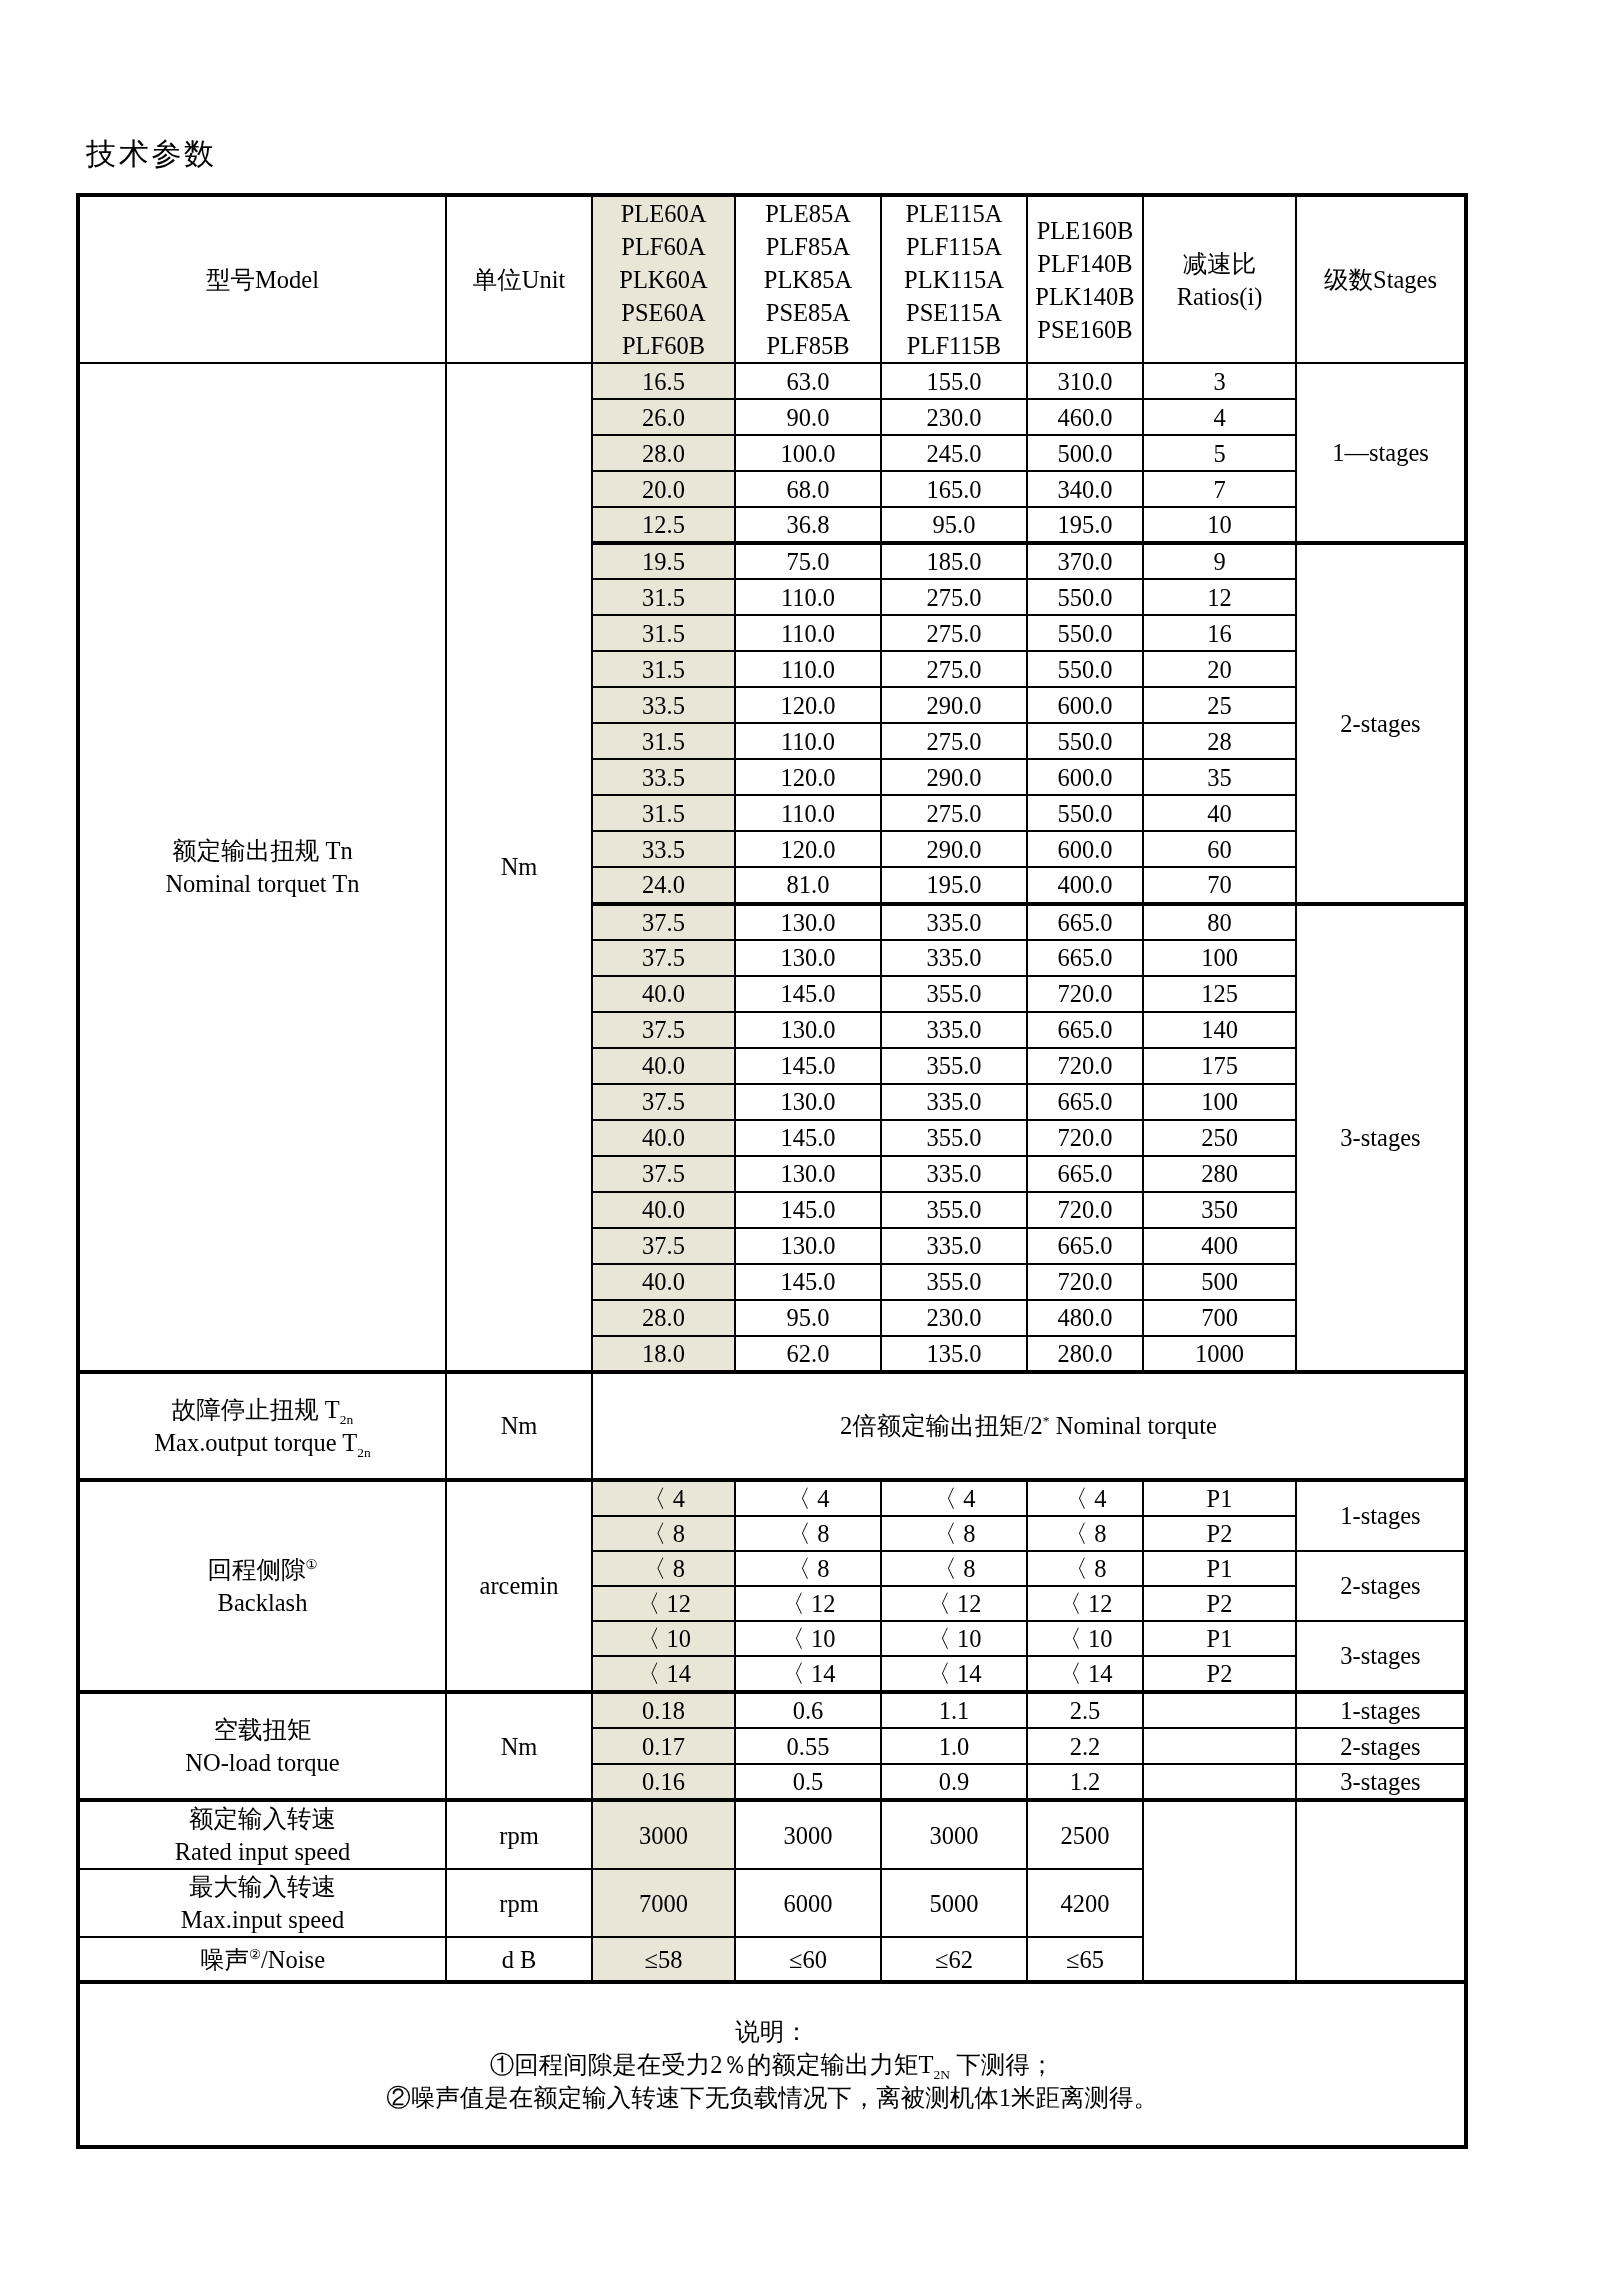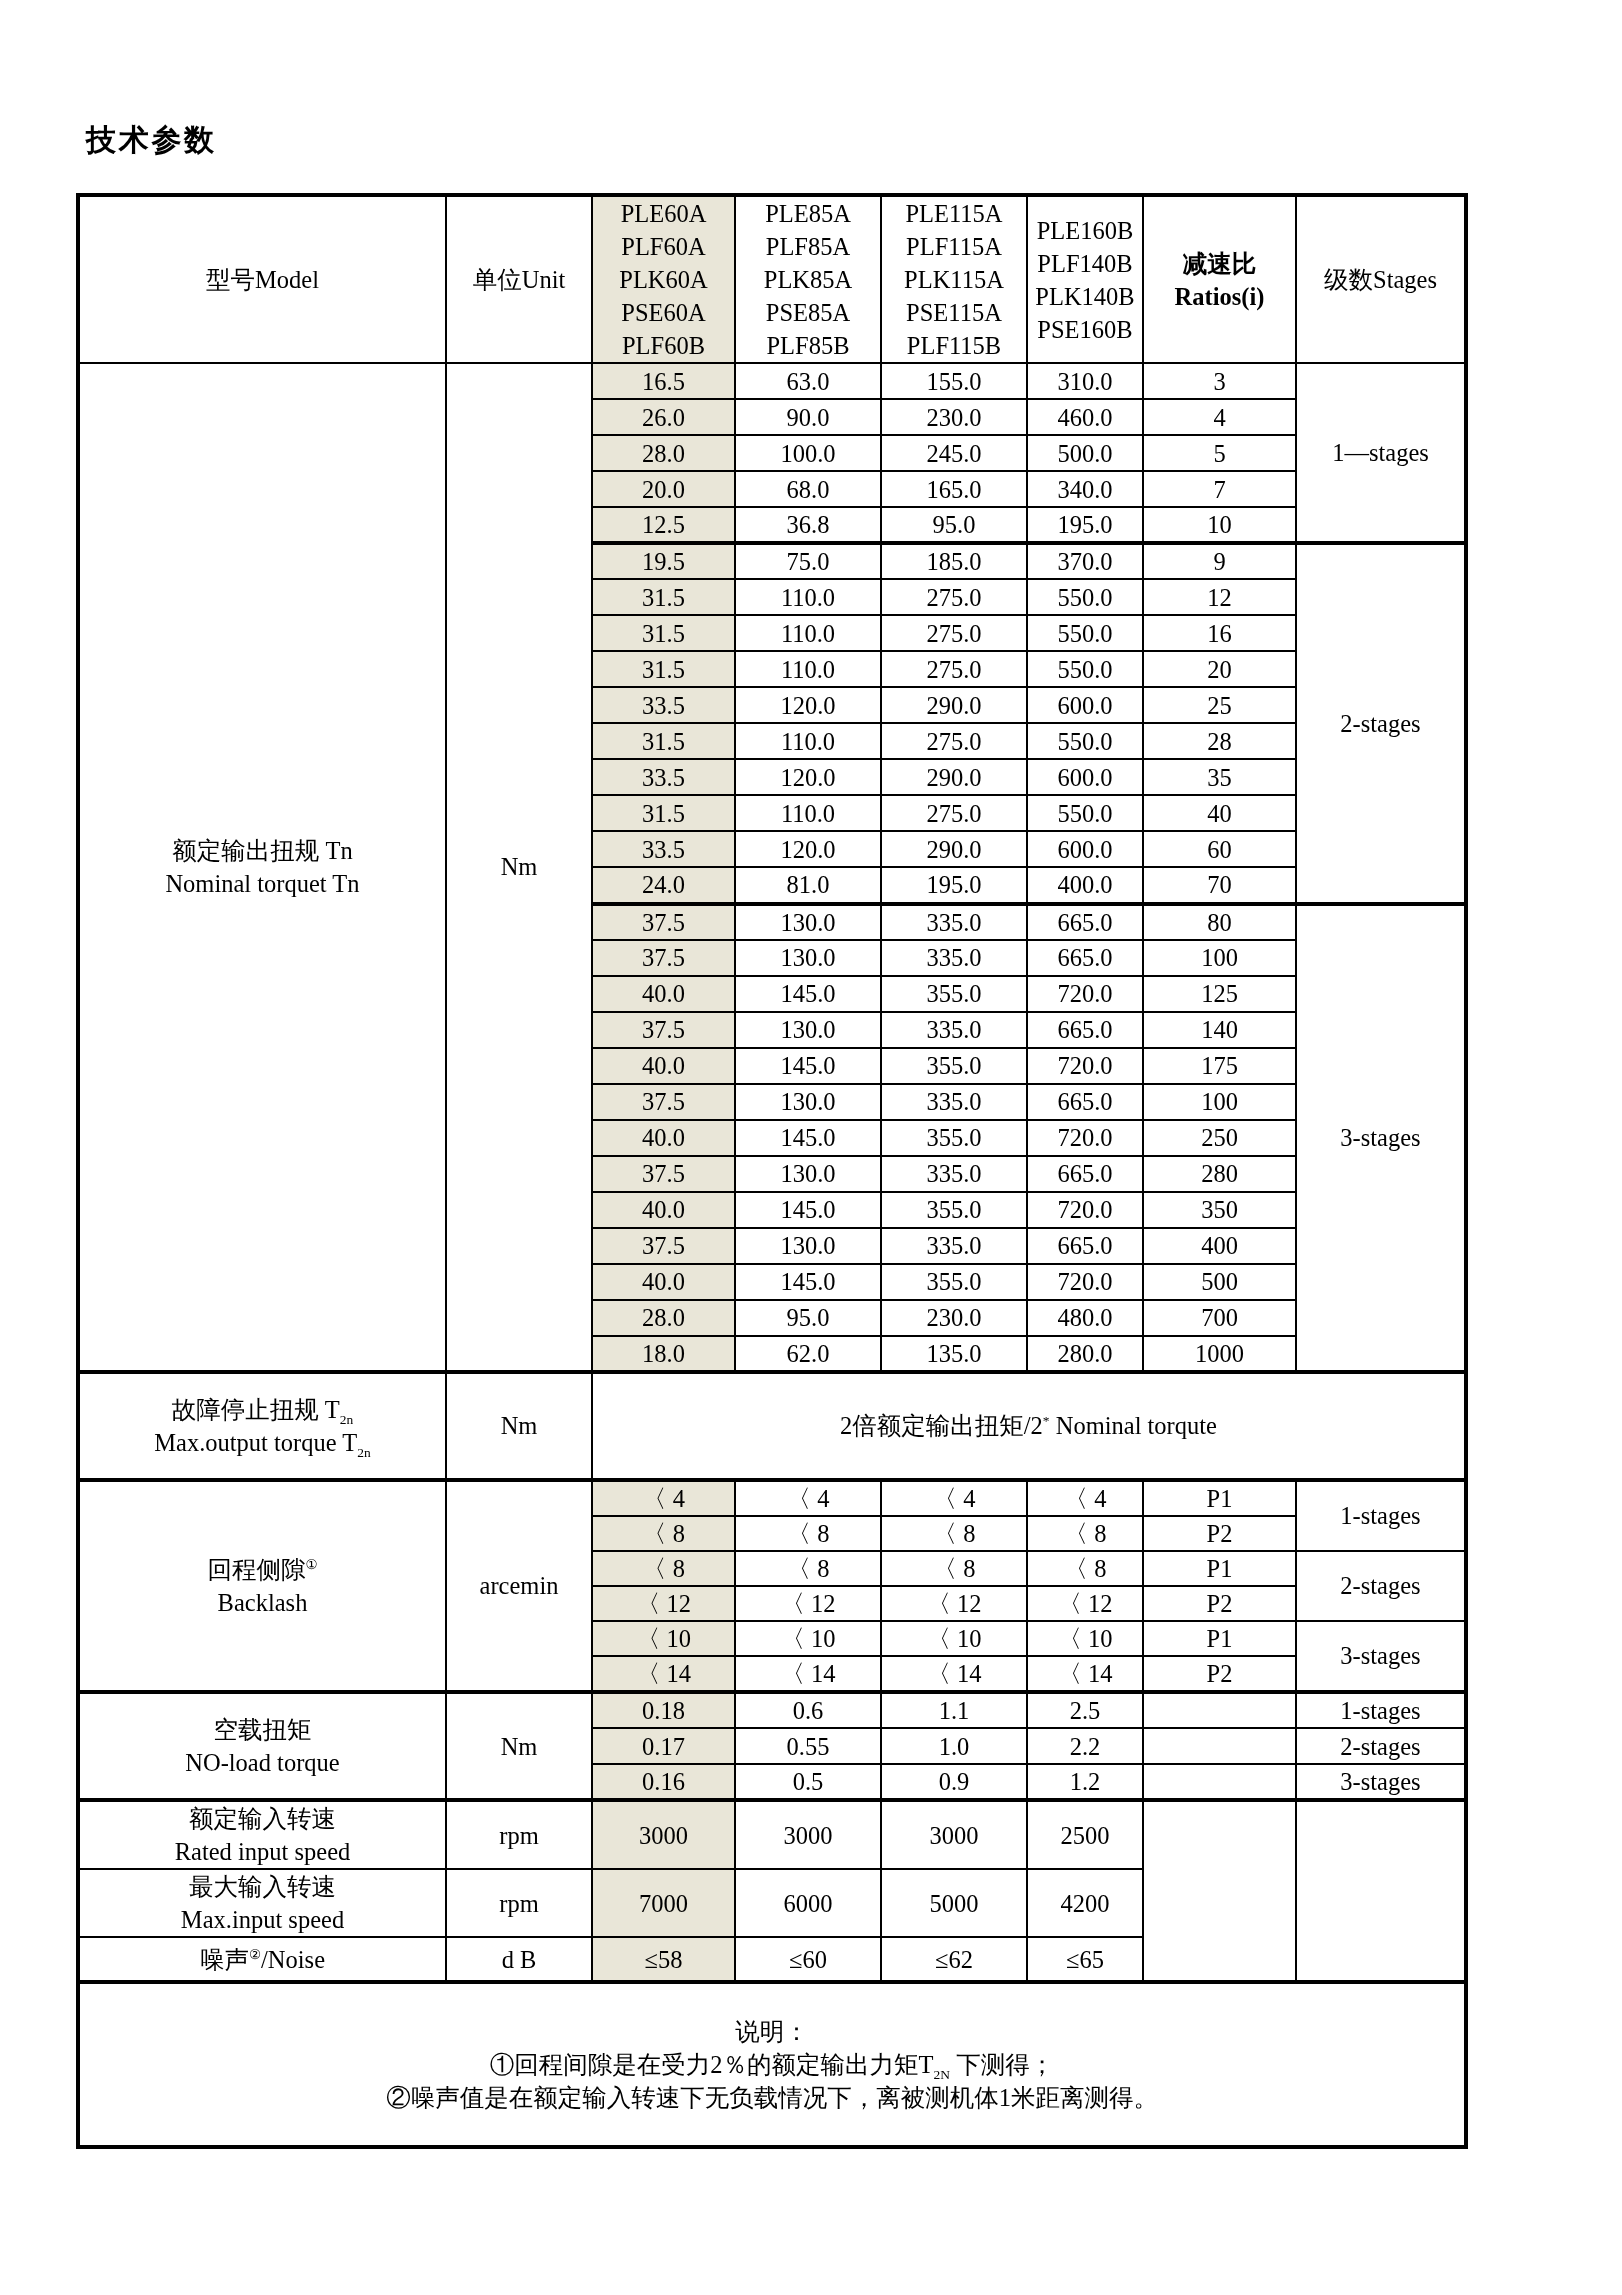--- a/index.html
+++ b/index.html
@@ -5,41 +5,41 @@
   html,body { margin:0; padding:0; background:#ffffff; }
   .page {
     position:relative;
     width:1623px; height:2295px;
     background:#ffffff;
     font-family:"Liberation Serif","DejaVu Serif",serif;
     color:#000;
     overflow:hidden;
   }
   .doc-title {
-    position:absolute; left:86px; top:120px;
-    font-size:30px; font-weight:bold; letter-spacing:2.7px; margin:0;
+    position:absolute; left:86px; top:134px;
+    font-size:30px; font-weight:normal; letter-spacing:2.7px; margin:0;
   }
   table.spec {
     position:absolute; left:76px; top:193px;
     border-collapse:collapse; table-layout:fixed;
     border:4.1px solid #000;
   }
   table.spec td {
     border:2px solid #000;
     border-top-width:2.7px; border-bottom-width:2.7px;
     text-align:center; vertical-align:middle;
     font-size:24.5px; padding:0; overflow:hidden;
     line-height:1.35;
   }
   thead td { border-bottom-width:4.8px; }
   tr.thick > td { border-top-width:4.8px; }
   .beige { background:#e9e6d8;margin-top:33px; }
   .ml { white-space:pre-line; }
   .mg { line-height:33px; }
-  .rh { line-height:31px;font-weight:bold; }
+  .rh { line-height:31px; }
   thead tr  { height:142px; }
   tr.dr     { height:36px; }
   tr.r-fault{ height:108px; }
   tr.bl     { height:31px; }
   tr.nl     { height:36px; }
   tr.r-rated{ height:67px; }
   tr.r-max  { height:63px; }
   tr.r-noise{ height:45px; }
   tr.r-notes{ height:165px; }
   sub, sup { font-size:0.55em; line-height:0; }

